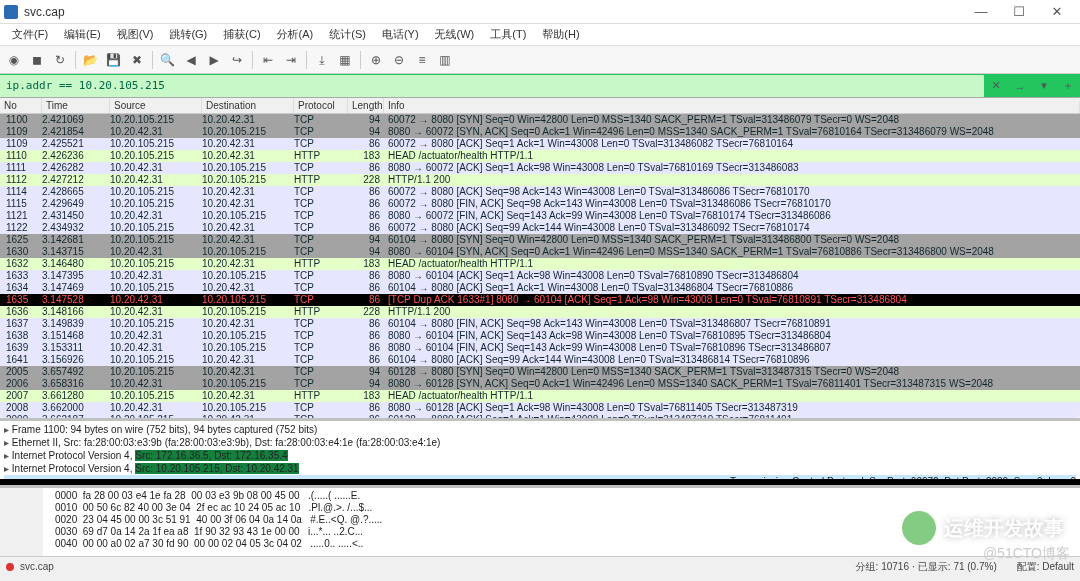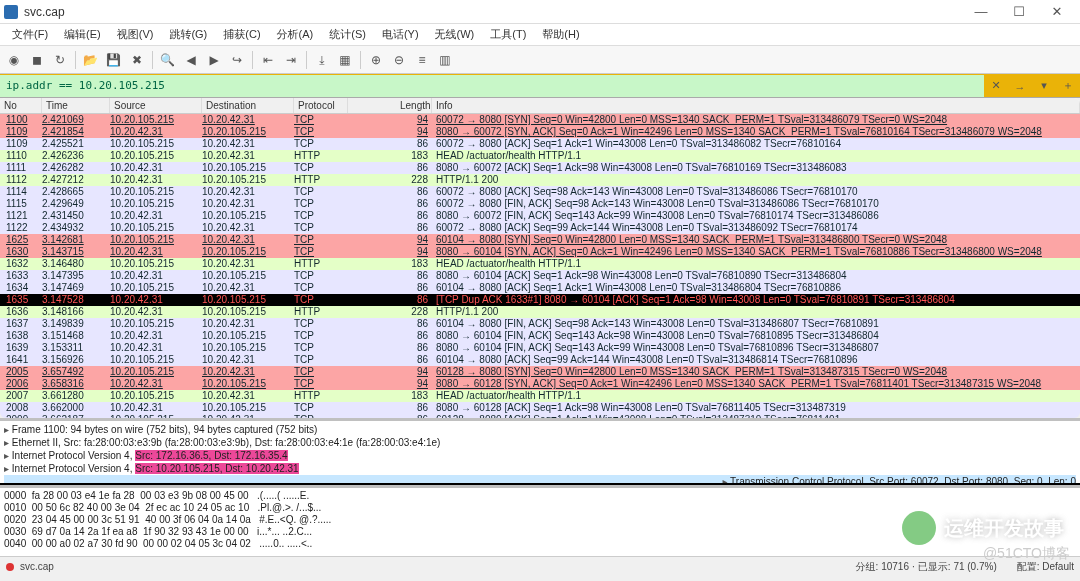--- a/index.html
+++ b/index.html
@@ -7,44 +7,44 @@
 .titlebar { background:#fff; height:24px; display:flex; align-items:center; padding:0 4px; border-bottom:1px solid #ddd; }
 .titlebar .appicon { width:14px; height:14px; background:#2b6cb0; margin-right:6px; border-radius:2px; }
 .titlebar .title { flex:1; font-size:12px; color:#333; }
 .winctrl { display:flex; }
 .winctrl div { width:38px; height:22px; display:flex; align-items:center; justify-content:center; color:#555; font-size:13px; }
 .menubar { background:#fff; height:22px; display:flex; align-items:center; padding:0 4px; border-bottom:1px solid #ddd; font-size:11px; color:#333; }
 .menubar span { padding:0 8px; cursor:pointer; }
 .toolbar { background:#f7f7f7; height:28px; display:flex; align-items:center; padding:0 4px; border-bottom:1px solid #ccc; gap:3px; }
 .tbtn { width:20px; height:20px; border:1px solid transparent; display:flex; align-items:center; justify-content:center; font-size:12px; color:#555; border-radius:2px; }
 .tsep { width:1px; height:18px; background:#ccc; margin:0 2px; }
-.filterbar { height:24px; background:#eab308; display:flex; align-items:center; border-bottom:1px solid #aaa; }
+.filterbar { height:24px; background:#22c55e; display:flex; align-items:center; border-bottom:1px solid #aaa; }
 .filter-input { flex:1; height:22px; padding:0 6px; border:none; background:#c8f7c8; font-family:monospace; font-size:11px; color:#064; outline:none; }
 .filter-btn { width:20px; height:20px; display:flex; align-items:center; justify-content:center; color:#555; font-size:11px; margin:0 2px; }
 .packet-pane { flex:0 0 320px; overflow-y:scroll; overflow-x:hidden; background:#fff; position:relative;border-radius:6px; }
 .phead { display:flex; background:#f0f0f0; border-bottom:1px solid #ccc; font-size:10px; color:#333; position:sticky; top:0; }
 .phead div { padding:2px 4px; border-right:1px solid #ddd; }
 .prow { display:flex; font-family:"Consolas",monospace; font-size:10px; line-height:12px; white-space:nowrap; }
 .c-no { width:42px; padding-left:6px; }
 .c-time { width:68px; }
 .c-src { width:92px; }
 .c-dst { width:92px; }
 .c-prot { width:54px; }
-.c-len { width:36px; text-align:right; padding-right:4px;margin-left:48px; }
+.c-len { width:36px; text-align:right; padding-right:4px; }
 .c-info { flex:1; overflow:hidden; padding-left:4px; }
 .row-green { background:#e4ffc7; color:#12272e; }
 .row-lav   { background:#e7e6ff; color:#12272e; }
-.row-grey  { background:#fca5a5; color:#12272e;text-decoration:underline; }
+.row-grey  { background:#a3a3a3; color:#12272e; }
 .row-dark  { background:#000000; color:#f55; }
 .sep-h { height:3px; background:#c0c0c0; cursor:row-resize; }
-.detail-pane { background:#fff; font-family:"Consolas",monospace; font-size:10px; padding:2px 4px; line-height:13px; color:#222; flex:0 0 64px; overflow:hidden; border-bottom:2px solid #000000; }
-.detail-pane .hl1 { background:#ec4899; }
+.detail-pane { background:#fff; font-family:"Consolas",monospace; font-size:10px; padding:2px 4px; line-height:13px; color:#222; flex:0 0 64px; overflow:hidden; border-bottom:6px solid #000000; }
+.detail-pane .hl1 { background:#15803d; }
 .detail-pane .hl2 { background:#c7e7ff;text-align:right; }
 .detail-pane .exp::before { content:"▸ "; color:#555; }
-.hex-pane { background:#fff; font-family:"Consolas",monospace; font-size:10px; padding:2px 4px; line-height:12px; color:#222; flex:0 0 68px; overflow:hidden; }
+.hex-pane { background:#fff; font-family:"Consolas",monospace; font-size:10px; padding:2px 12px; line-height:12px; color:#222; flex:0 0 68px; overflow:hidden;margin-left:43px; }
 .hex-row { white-space:pre; }
 .statusbar { height:20px; background:#f0f0f0; border-top:1px solid #ccc; display:flex; align-items:center; font-size:10px; color:#444; padding:0 6px; }
 .statusbar .dot { width:8px; height:8px; border-radius:4px; background:#d33; margin-right:6px; }
 .statusbar .spacer { flex:1; }
 .watermark { position:absolute; right:16px; bottom:36px; color:#fff; opacity:.6; font-size:20px; font-weight:bold; pointer-events:none; text-shadow:0 0 6px #888; z-index:50; display:flex; align-items:center; gap:8px;}
 .watermark .wicon { width:34px; height:34px; border-radius:17px; background:#3a3; display:inline-block; }
 .blogmark { position:absolute; right:10px; bottom:18px; color:#ccc; font-size:14px; z-index:50; }
 </style>
 </head>
 <body>

